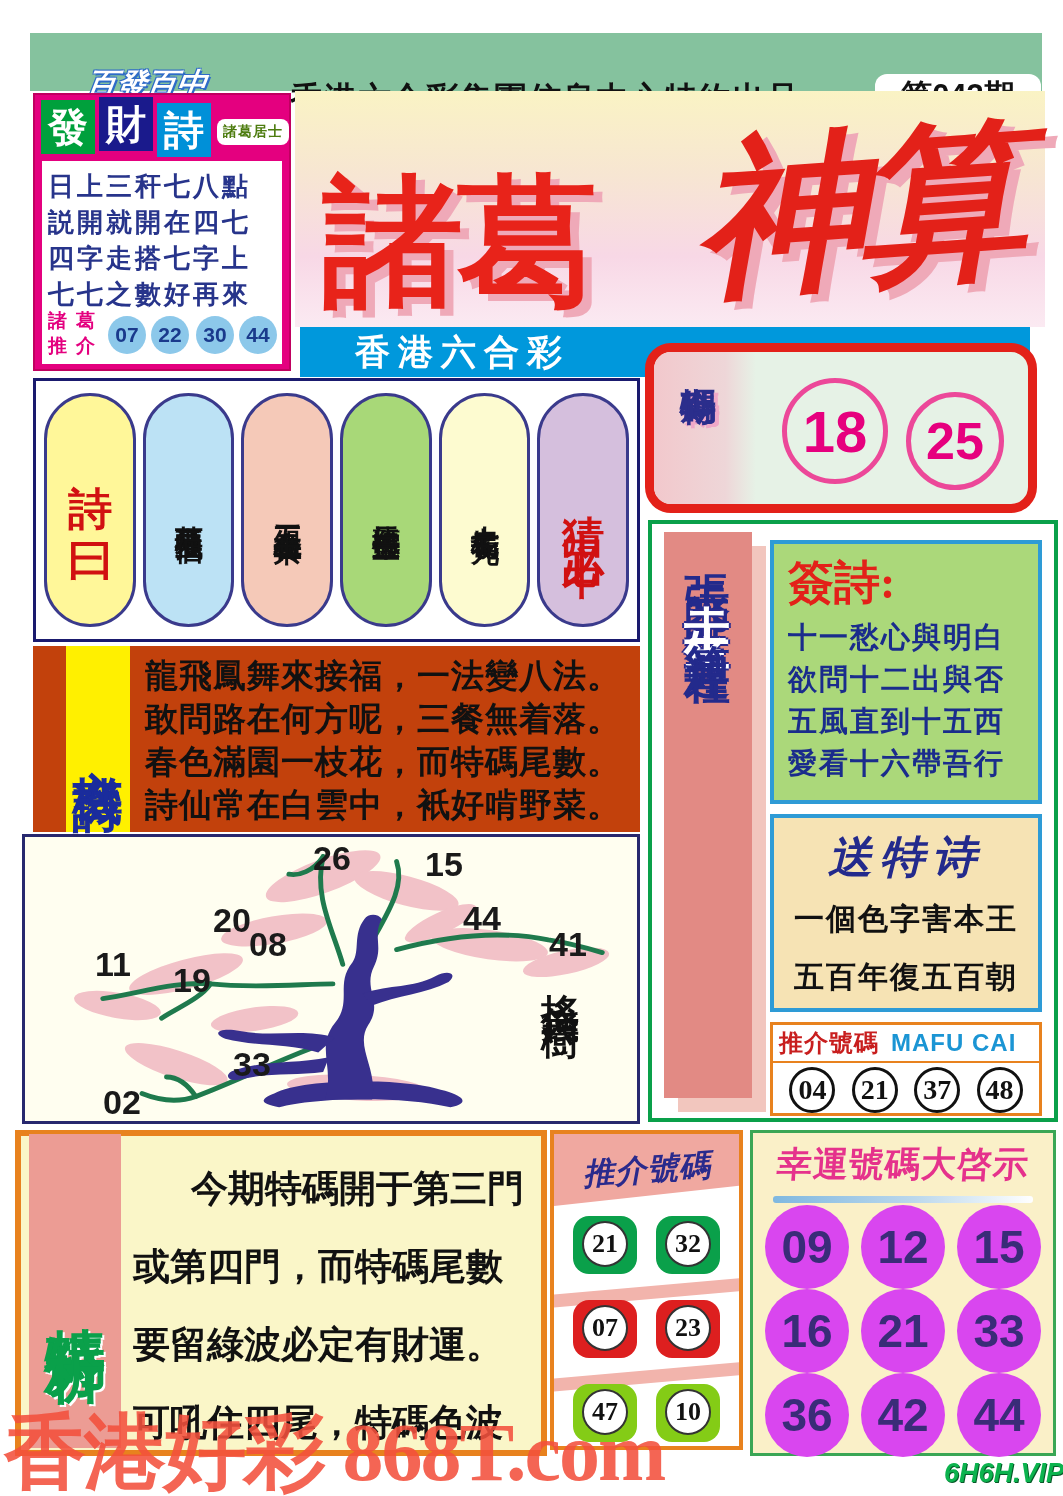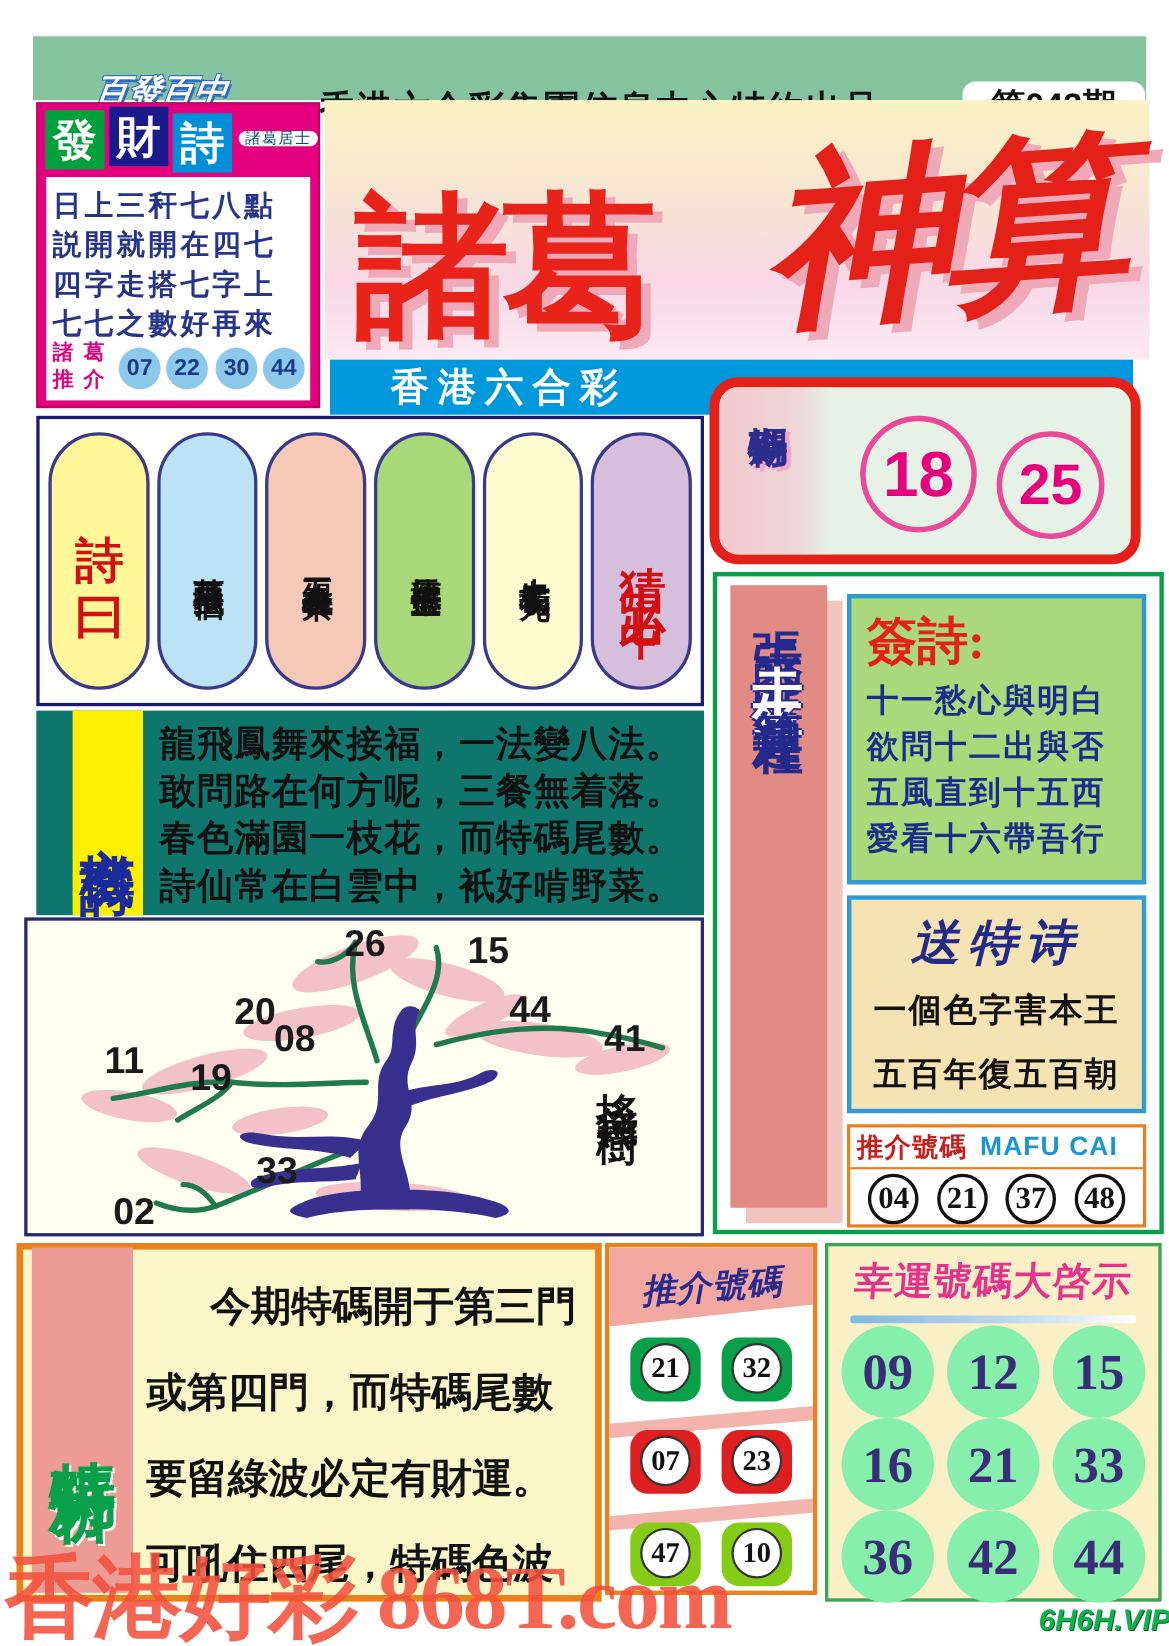--- a/index.html
+++ b/index.html
@@ -14,21 +14,21 @@
   .top-title{left:225px;top:44px;width:580px;text-align:center;font-size:33px;font-weight:900;color:#111;letter-spacing:1px;}
   .issue-badge{left:845px;top:41px;width:166px;height:44px;background:#ffffff;border-radius:12px;display:flex;align-items:center;justify-content:center;font-size:31px;font-weight:900;color:#111;}
 
   
   .facai-box{left:33px;top:93px;width:258px;height:278px;background:#E4007F;border:2px solid #C00060;box-sizing:border-box;}
   .fc-header{position:absolute;left:0;top:0;width:100%;height:64px;}
   .fc-char{position:absolute;top:5px;width:54px;height:54px;display:flex;align-items:center;justify-content:center;color:#fff;font-size:40px;font-weight:900;}
   .fc-c0{left:6px;background:#00A03C;}
   .fc-c1{left:64px;background:#1A1A8C;top:2px;}
   .fc-c2{left:122px;background:#0090D8;top:8px;}
-  .fc-badge{position:absolute;left:182px;top:24px;width:72px;height:14px;background:#ffffff;border-radius:8px;display:flex;align-items:center;justify-content:center;color:#0c4a6e;font-size:14px;font-weight:400;letter-spacing:1px;}
+  .fc-badge{position:absolute;left:182px;top:24px;width:72px;height:26px;background:#ffffff;border-radius:8px;display:flex;align-items:center;justify-content:center;color:#4d7c0f;font-size:14px;font-weight:700;letter-spacing:1px;}
   .fc-panel{position:absolute;left:7px;top:66px;width:240px;height:203px;background:#ffffff;}
   .fc-poem{padding:8px 6px 0 6px;}
   .fc-poem div{font-family:"Liberation Serif",serif;font-size:26px;font-weight:700;color:#27348B;letter-spacing:3px;line-height:36px;white-space:nowrap;}
   .fc-reco{position:absolute;left:2px;bottom:4px;width:236px;height:52px;}
   .reco-labels{position:absolute;left:4px;top:0;width:58px;height:52px;color:#E4007F;font-weight:900;font-size:19px;line-height:25px;letter-spacing:9px;}
   .reco-circle{position:absolute;top:8px;width:38px;height:38px;border-radius:50%;background:#8CC8EA;display:flex;align-items:center;justify-content:center;color:#1A3A8C;font-size:21px;font-weight:700;}
   .rc0{left:64px;} .rc1{left:107px;} .rc2{left:152px;text-align:right;} .rc3{left:195px;}
 
   
   .masthead{left:295px;top:91px;width:750px;height:236px;background:linear-gradient(180deg,#FAF3C4 0%,#F7E6D2 35%,#F8D8E6 70%,#FBEAF2 100%);}
@@ -49,21 +49,21 @@
   
   .pills-box{left:33px;top:378px;width:607px;height:264px;background:#ffffff;border:3px solid #1A1A6E;box-sizing:border-box;display:flex;gap:7px;padding:12px 8px;}
   .pill{flex:1;border:3px solid #3A3A8C;border-radius:46px;display:flex;align-items:center;justify-content:center;box-sizing:border-box;}
   .pill span{writing-mode:vertical-rl;text-orientation:upright;line-height:1;font-family:"Liberation Serif",serif;font-weight:700;}
   .pill-0{background:#FFF799;} .pill-0 span{color:#D11111;font-size:44px;letter-spacing:60px;font-weight:900;}
   .pill-1{background:#BCE2F5;} .pill-2{background:#F5C9B8;} .pill-3{background:#A8D878;} .pill-4{background:#FDFBD0;}
   .pill-1 span,.pill-2 span,.pill-3 span,.pill-4 span{color:#111;font-size:28px;letter-spacing:2px;}
   .pill-5{background:#D5BFDD;} .pill-5 span{color:#D11111;font-size:42px;letter-spacing:14px;font-weight:900;}
 
   
-  .xuanji{left:33px;top:646px;width:607px;height:186px;background:#0f766e;}
+  .xuanji{left:33px;top:646px;width:607px;height:186px;background:#c2410c;}
   .xj-strip{position:absolute;left:33px;top:0;width:64px;height:100%;background:#FFF000;display:flex;align-items:center;justify-content:center;}
   .xj-strip span{writing-mode:vertical-rl;text-orientation:upright;font-size:50px;font-weight:900;color:#1A2C9C;line-height:1;letter-spacing:6px;}
   .xj-lines{position:absolute;left:112px;top:8px;}
   .xj-lines div{font-size:33px;font-weight:700;color:#111;line-height:43px;white-space:nowrap;letter-spacing:1px;}
 
   
   .tree-box{left:22px;top:834px;width:618px;height:290px;background:#FFFEF0;border:3px solid #28286E;box-sizing:border-box;}
   .tree-num{position:absolute;font-size:34px;font-weight:900;color:#1A1A1A;font-family:"Liberation Sans",sans-serif;}
   .tn0{left:288px;top:2px;} .tn1{left:400px;top:8px;} .tn2{left:188px;top:64px;} .tn3{left:224px;top:88px;}
   .tn4{left:438px;top:62px;} .tn5{left:524px;top:88px;} .tn6{left:70px;top:108px;} .tn7{left:148px;top:124px;}
@@ -109,21 +109,21 @@
   .tr0{top:82px;} .tr1{top:166px;} .tr2{top:250px;}
   .shield{width:64px;height:58px;border-radius:16px;position:relative;}
   .sh-green{background:#0AA04A;} .sh-red{background:#DD1F1F;} .sh-blue{background:#84cc16;}
   .shield i{position:absolute;left:9px;top:5px;width:46px;height:46px;background:#fff;border:2px solid #333;border-radius:50%;display:flex;align-items:center;justify-content:center;font-style:normal;font-size:26px;font-weight:700;color:#111;box-sizing:border-box;font-family:"Liberation Serif",serif;}
 
   
   .lucky-panel{left:750px;top:1130px;width:306px;height:326px;background:#FAF0C8;border:3px solid #3AA655;box-sizing:border-box;}
   .lucky-title{text-align:center;font-size:35px;font-weight:900;color:#E5328C;margin-top:8px;letter-spacing:1px;font-family:"Liberation Serif",serif;transform:skewX(-4deg);}
   .lucky-rule{margin:8px auto 0 auto;width:260px;height:7px;background:linear-gradient(90deg,#7FB8E0 0%,#BCD8EC 55%,#ffffff 100%);border-radius:3px;}
   .lucky-grid{display:grid;grid-template-columns:repeat(3,84px);grid-template-rows:repeat(3,84px);justify-content:space-evenly;align-content:space-evenly;height:232px;margin-top:2px;}
-  .lucky-circle{width:84px;height:84px;border-radius:50%;background:#86efac;display:flex;align-items:center;justify-content:center;font-size:46px;font-weight:700;color:#3A2C78;font-family:Liberation Serif, serif;}
+  .lucky-circle{width:84px;height:84px;border-radius:50%;background:#d946ef;display:flex;align-items:center;justify-content:center;font-size:46px;font-weight:700;color:#3A2C78;font-family:Liberation Sans, sans-serif;}
 
   
   .watermark{left:4px;top:1398px;width:760px;font-size:82px;font-weight:900;color:rgba(242,80,60,0.88);white-space:nowrap;z-index:50;font-family:"Liberation Serif",serif;letter-spacing:-2px;}
   .site-tag{left:944px;top:1458px;font-size:27px;font-weight:900;font-style:italic;color:#0CB34E;text-shadow:1px 1px 0 #065A28;z-index:50;letter-spacing:0px;}
 </style>
 </head>
 <body>
 
 <div class="abs top-bar">
   <div class="abs logo">

